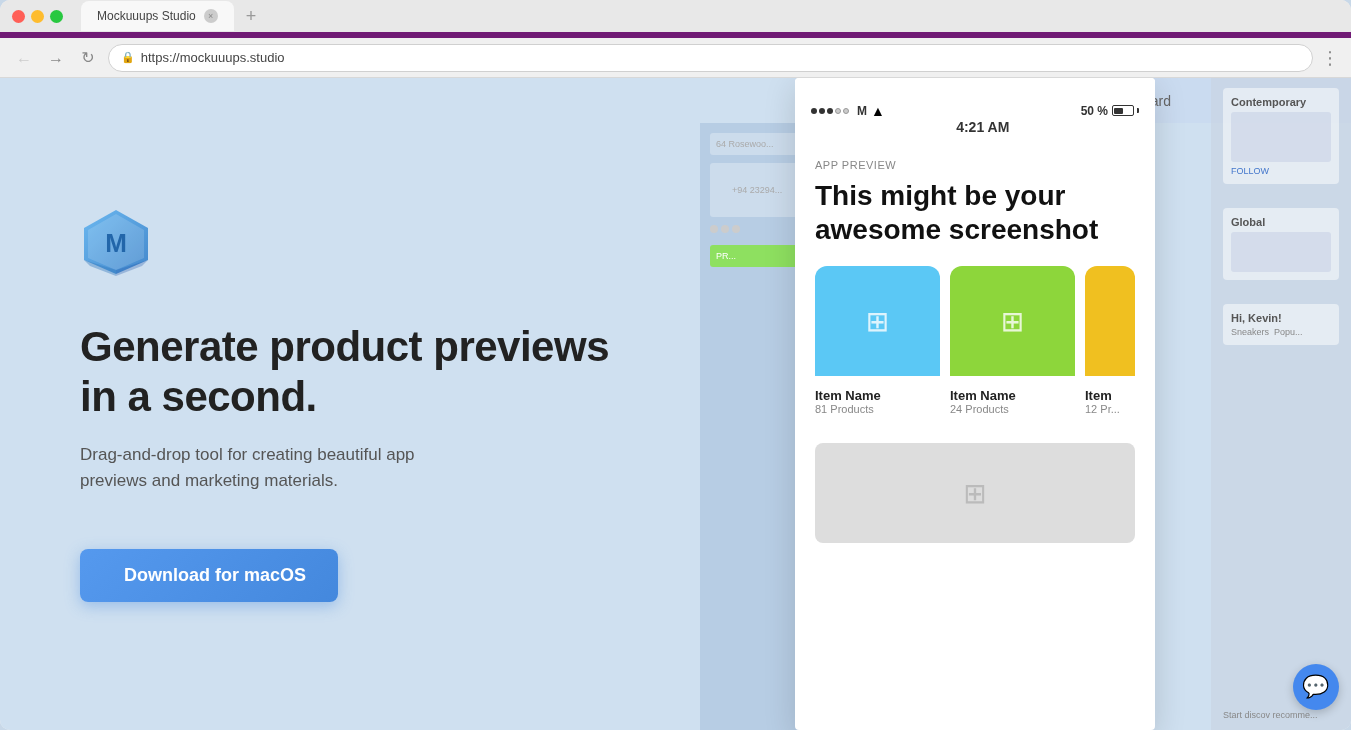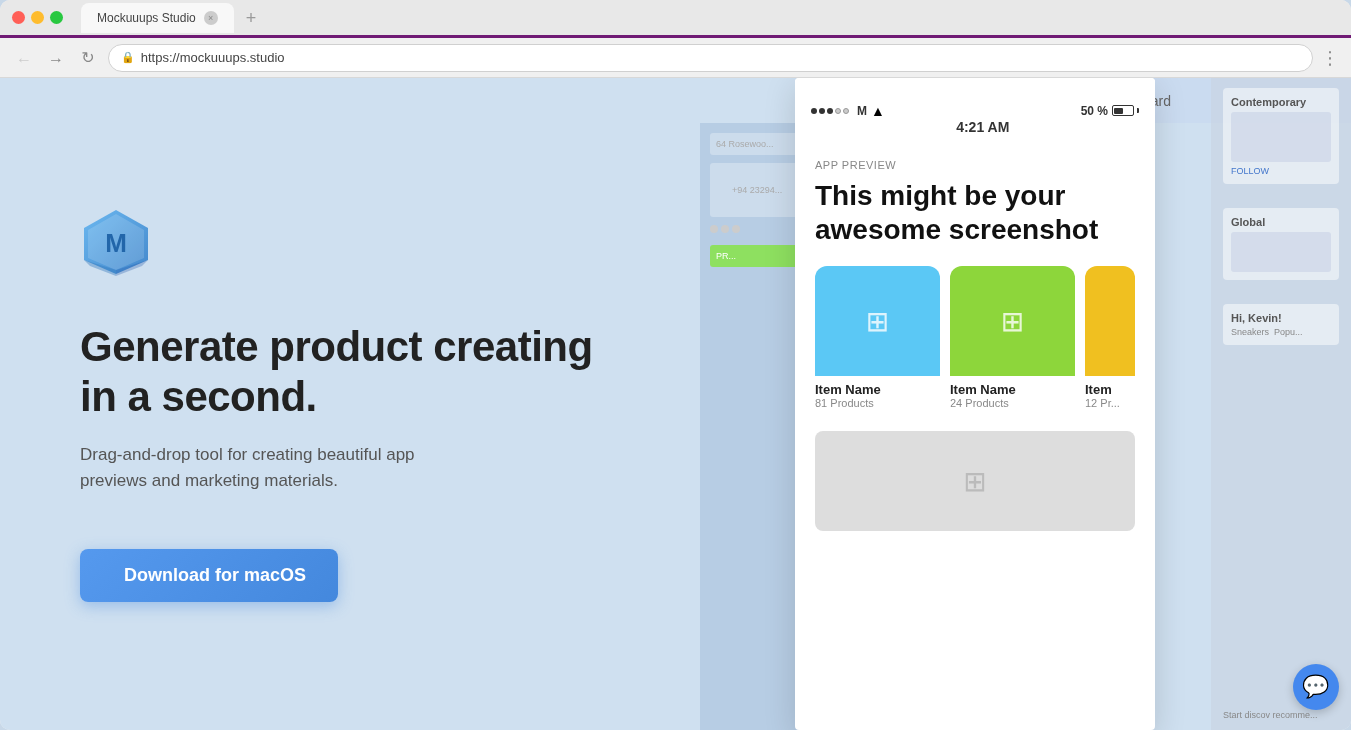--- a/index.html
+++ b/index.html
@@ -15,21 +15,21 @@
       display: flex;
       flex-direction: column;
     }
     .browser-titlebar {
       background: #e8e8e8;
       height: 38px;
       display: flex;
       align-items: center;
       padding: 0 12px;
       gap: 8px;
-      border-bottom: 3px solid #701a75;
+      border-bottom: 6px solid #701a75;
     }
     .traffic-lights {
       display: flex;
       gap: 6px;
       align-items: center;
     }
     .traffic-light {
       width: 13px;
       height: 13px;
       border-radius: 50%;
@@ -273,21 +273,21 @@
       align-items: center;
       justify-content: center;
     }
     .item-card-img.blue { background: #5bc8f5; }
     .item-card-img.green { background: #8dd63b; }
     .item-card-img.yellow { background: #f0c020; }
     .img-placeholder-icon {
       color: rgba(255,255,255,0.8);
       font-size: 28px;
     }
-    .item-card-info { padding: 6px 0; }
+    .item-card-info { padding: 12px 0; }
     .item-name { font-size: 13px; font-weight: 700; color: #222; }
     .item-count { font-size: 11px; color: #888; }
 
     .bottom-section {
       width: 100%;
       height: 100px;
       background: #ddd;
       border-radius: 8px;
       display: flex;
       align-items: center;
@@ -407,21 +407,21 @@
           <polygon points="36,4 68,22 68,54 36,68 4,54 4,22" fill="url(#logoGrad)" rx="8"></polygon>
           <polygon points="36,8 64,24 64,52 36,64 8,52 8,24" fill="white" opacity="0.15"></polygon>
 
           <text x="36" y="46" text-anchor="middle" font-size="26" font-weight="900" fill="#2266aa" font-family="Arial">M</text>
 
           <polygon points="36,64 4,54 10,60 36,70" fill="#3377bb" opacity="0.4"></polygon>
           <polygon points="36,64 68,54 62,60 36,70" fill="#2255aa" opacity="0.3"></polygon>
         </svg>
       </div>
 
-      <h1 class="hero-title">Generate product creating in a second.</h1>
+      <h1 class="hero-title">Generate product previews in a second.</h1>
       <p class="hero-subtitle">Drag-and-drop tool for creating beautiful app previews and marketing materials.</p>
 
       <button class="download-btn">
         <span class="apple-icon"></span>
         <span>Download for macOS</span>
       </button>
 
     </div>
 
     <div class="preview-section">

